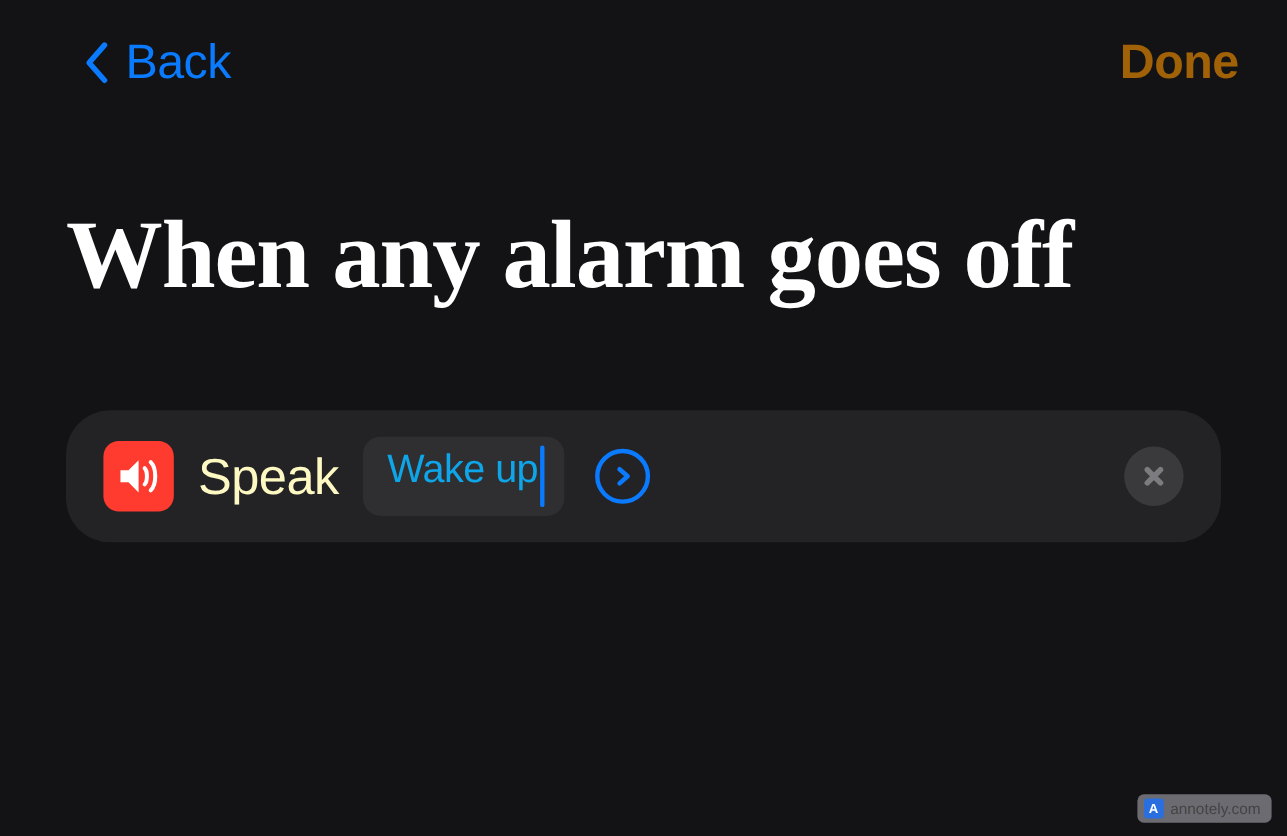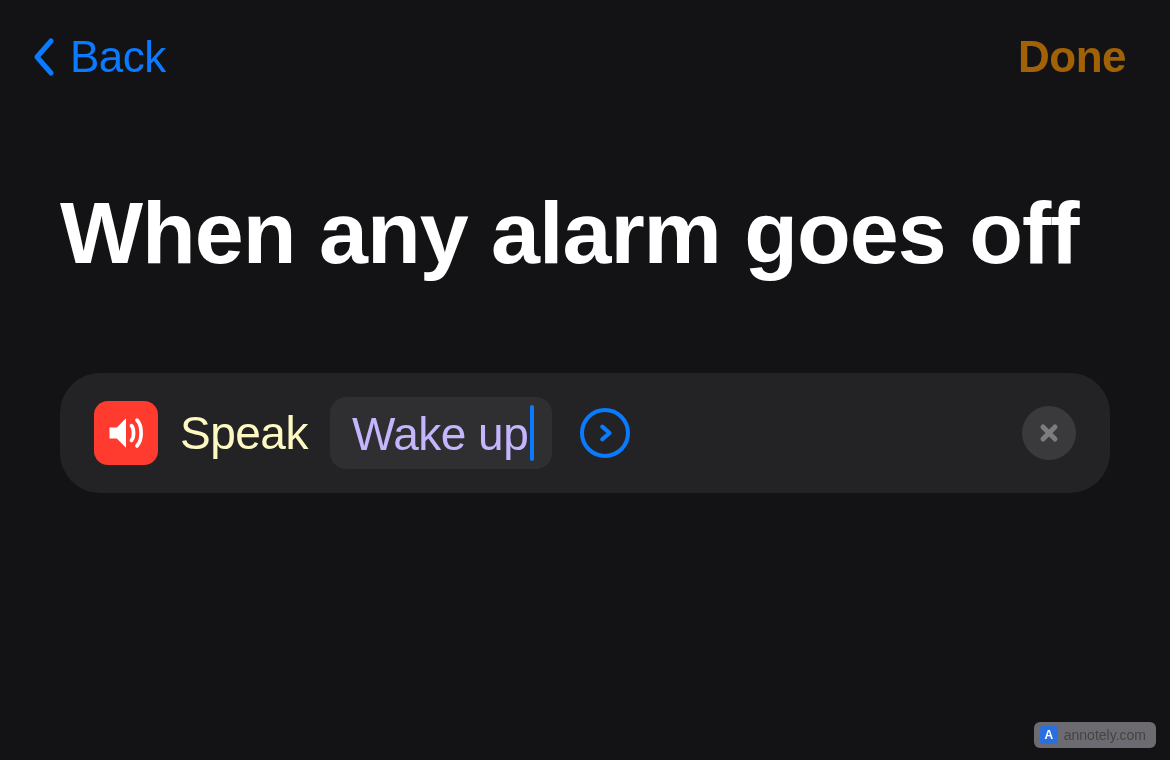--- a/index.html
+++ b/index.html
@@ -14,20 +14,21 @@
       font-family: -apple-system, BlinkMacSystemFont, "Segoe UI", Helvetica, Arial, sans-serif;
       color: #fff;
       overflow: hidden;
       position: relative;
     }
     .nav-bar {
       display: flex;
       justify-content: space-between;
       align-items: center;
       padding: 32px 44px 0 28px;
+      margin-left: 44px;
     }
     .back-button {
       display: flex;
       align-items: center;
       gap: 12px;
       color: #0a7aff;
       font-size: 44px;
       font-weight: 400;
       cursor: pointer;
       letter-spacing: -0.5px;
@@ -53,20 +54,21 @@
       cursor: pointer;
       letter-spacing: -0.5px;
     }
     .title {
       padding: 100px 60px 0 60px;
       font-size: 88px;
       font-weight: 700;
       line-height: 1.15;
       letter-spacing: -1px;
       color: #fff;
+      font-family: Liberation Serif, serif;
     }
     .action-card {
       margin: 90px 60px 0 60px;
       background: #232325;
       border-radius: 40px;
       padding: 24px 34px;
       display: flex;
       align-items: center;
       gap: 22px;
     }
@@ -89,24 +91,24 @@
       font-size: 46px;
       font-weight: 400;
       color: #fef9c3;
       letter-spacing: -0.5px;
     }
     .text-field {
       background: #2f2f31;
       border-radius: 16px;
       padding: 8px 18px 8px 22px;
       display: flex;
-      align-items: flex-end;
-      font-size: 46px;
-      font-weight: 400;
-      color: #c4b5fd;
+      align-items: flex-start;
+      font-size: 36px;
+      font-weight: 400;
+      color: #0ea5e9;
       letter-spacing: -0.5px;
       position: relative;
     }
     .text-caret {
       width: 4px;
       height: 56px;
       background: #0a7aff;
       margin-left: 2px;
       border-radius: 2px;
     }

